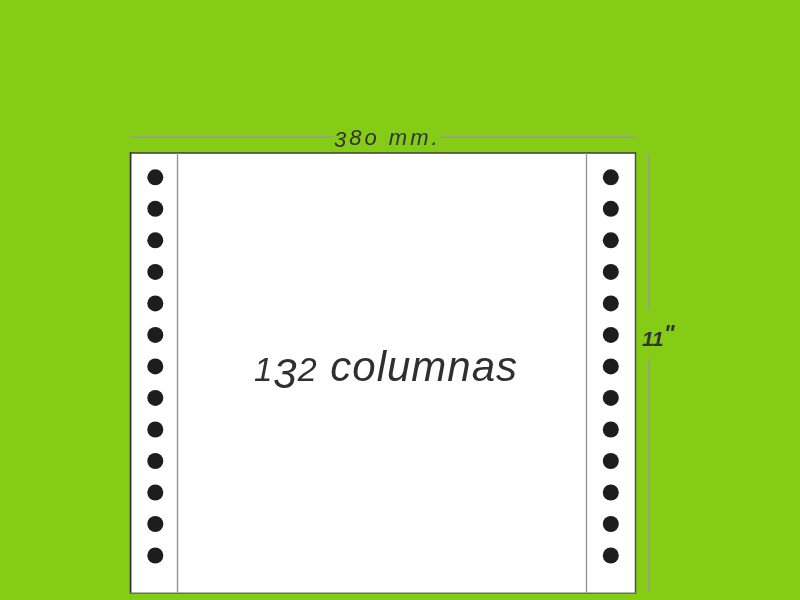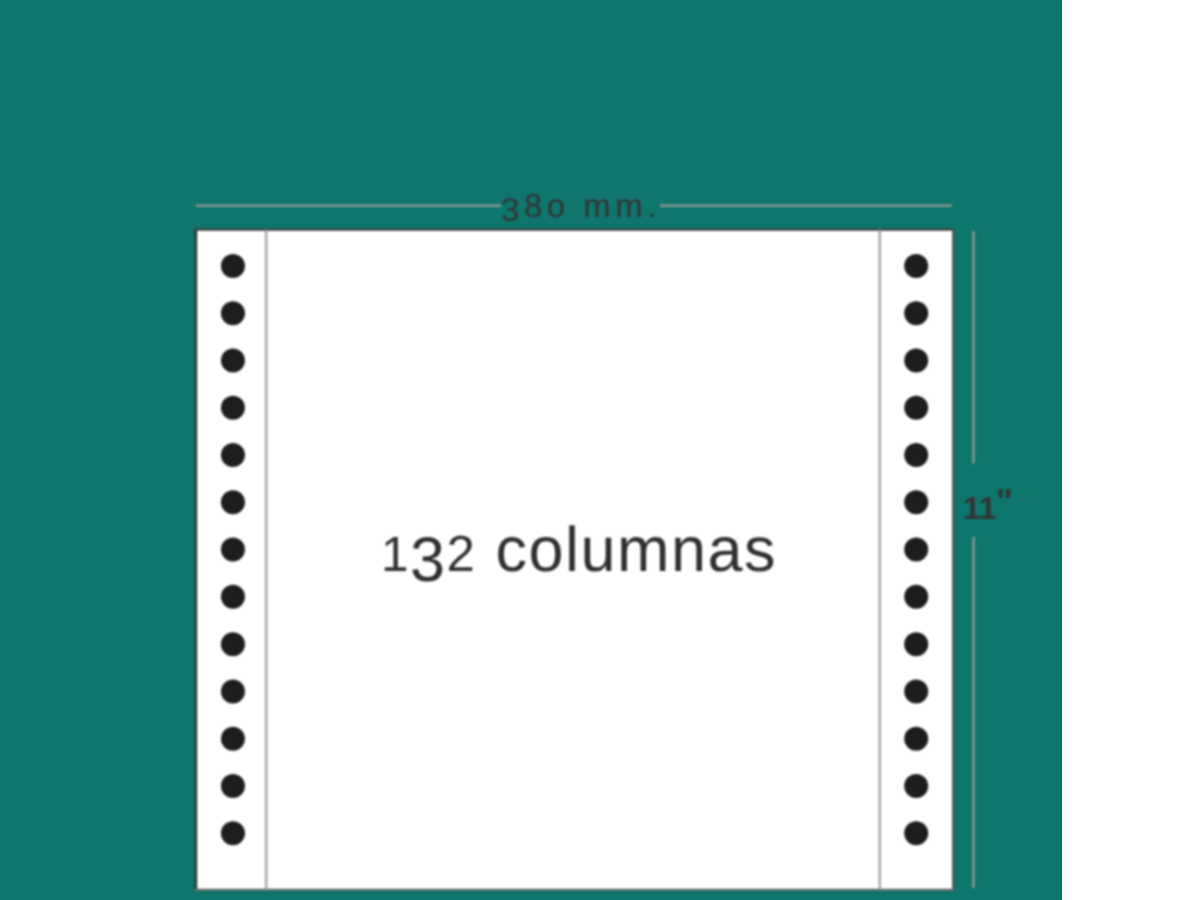--- a/index.html
+++ b/index.html
@@ -1,17 +1,17 @@
 <!DOCTYPE html>
 <html><head>
 <meta charset="utf-8">
 <style>
   html,body{margin:0;padding:0;background:#ffffff;}
-  .page{position:relative;width:708px;height:600px;background:#0f766e;overflow:hidden;
-        font-family:"Liberation Sans", sans-serif;}
+  .page{position:relative;width:800px;height:600px;background:#84cc16;overflow:hidden;
+        font-family:"Liberation Sans", sans-serif;font-style:italic;}
   svg{position:absolute;left:0;top:0;filter:blur(0.6px);}
 </style>
 </head>
 <body>
 <div class="page">
 <svg width="800" height="600" viewBox="0 0 800 600">
 
   <line x1="130.5" y1="137" x2="334" y2="137" stroke="#9a9a9a" stroke-width="1.5"></line>
 
   <line x1="440" y1="137" x2="634.5" y2="137" stroke="#9a9a9a" stroke-width="1.5"></line>

